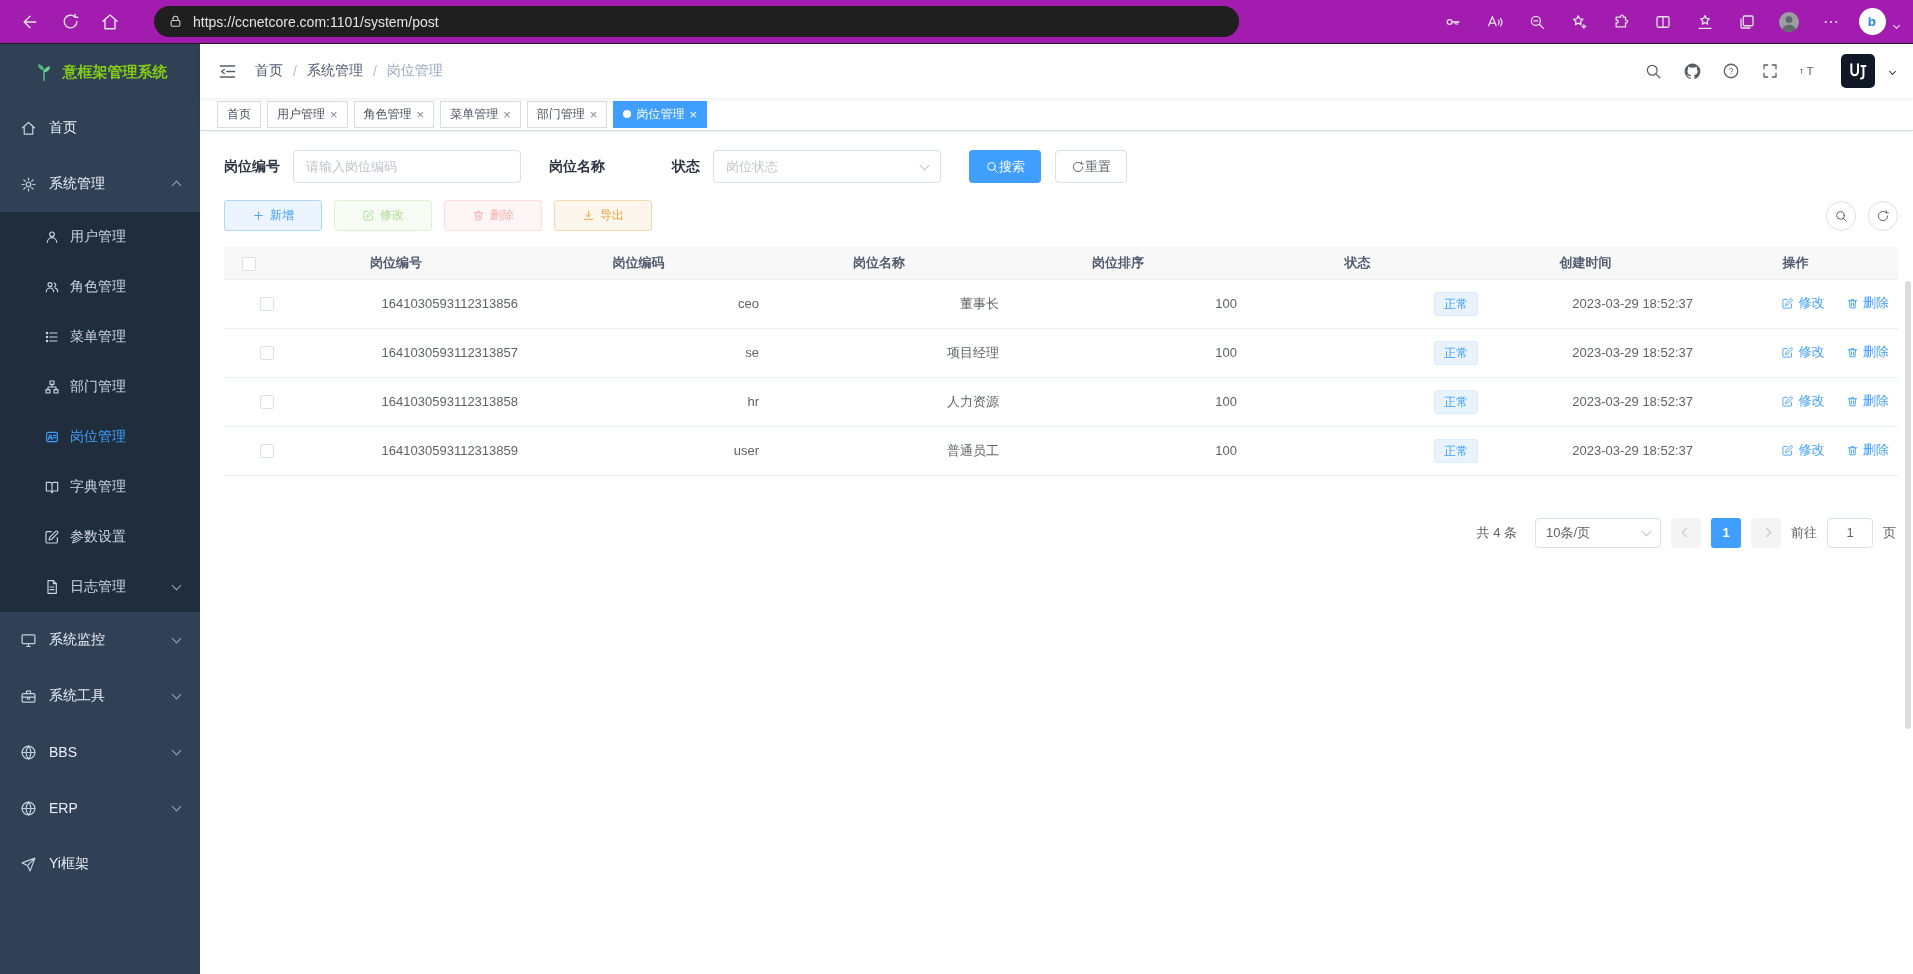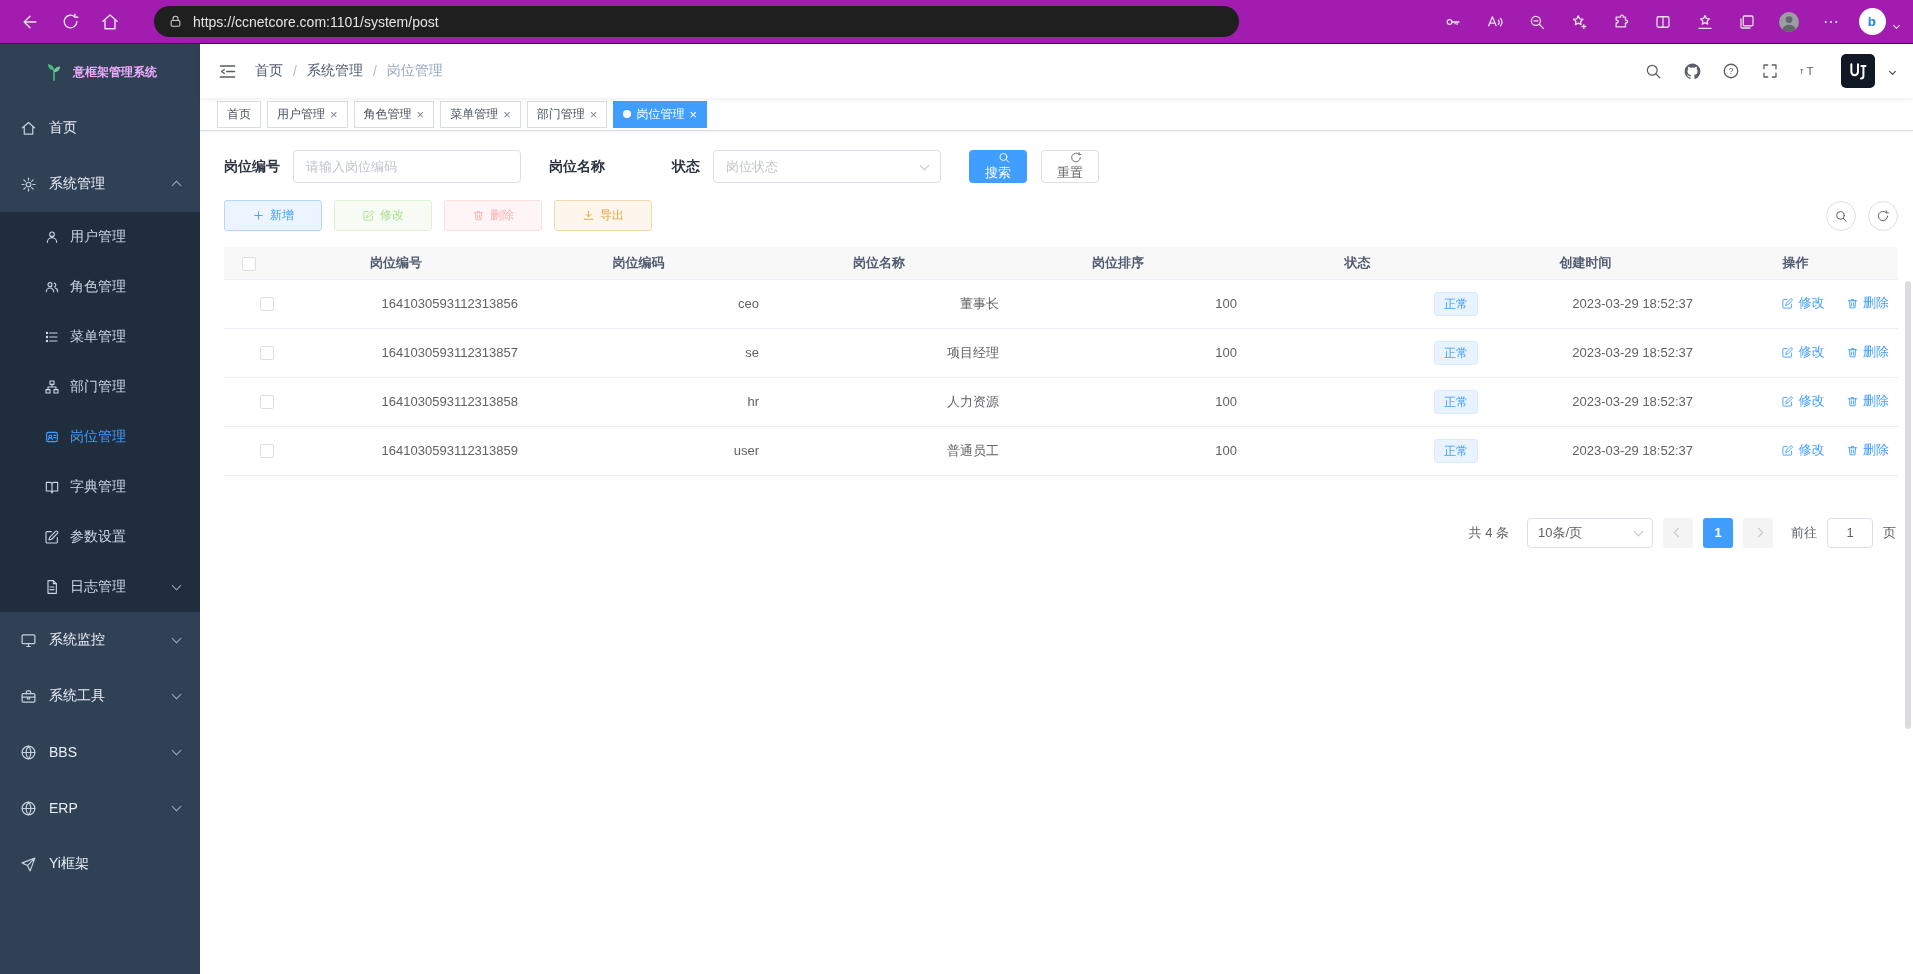--- a/index.html
+++ b/index.html
@@ -17,21 +17,21 @@
   .c-btn{width:40px;height:34px;border-radius:6px;display:flex;align-items:center;justify-content:center;color:#e3e3e3;cursor:pointer;flex:0 0 auto;}
   .addr{width:1085px;height:31px;margin-left:24px;background:#1f1f1f;border-radius:16px;display:flex;align-items:center;padding:0 14px;color:#cfcfcf;flex:0 0 auto;}
   .addr .url{font-size:14px;color:#e4e4e4;margin-left:10px;white-space:nowrap;}
   .c-right{margin-left:auto;display:flex;align-items:center;gap:14px;padding-right:4px;}
   .c-ic{width:28px;height:28px;display:flex;align-items:center;justify-content:center;color:#e3e3e3;cursor:pointer;flex:0 0 auto;}
   .bing{width:27px;height:27px;background:#fff;border-radius:50%;display:flex;align-items:center;justify-content:center;}
 
   
   .app{display:flex;height:930px;}
   .sidebar{width:200px;flex:0 0 200px;background:#304156;overflow:hidden;}
-  .logo{height:56px;display:flex;align-items:center;justify-content:center;gap:8px;color:#f0abfc;font-size:12px;font-weight:bold;}
+  .logo{height:56px;display:flex;align-items:center;justify-content:center;gap:8px;color:#84cc16;font-size:15px;font-weight:bold;}
   .m-item{height:56px;display:flex;align-items:center;padding:0 20px;color:#e9eef6;font-size:14px;cursor:pointer;}
   .m-item .mi{width:17px;height:17px;margin-right:12px;color:#c4cfdd;flex:0 0 auto;}
   .m-item .chev{margin-left:auto;color:#9aa7ba;}
   .submenu{background:#1f2d3d;}
   .s-item{height:50px;display:flex;align-items:center;padding:0 20px 0 44px;color:#ccd6e3;font-size:14px;cursor:pointer;}
   .s-item .mi{width:16px;height:16px;margin-right:10px;flex:0 0 auto;}
   .s-item.active{color:#409eff;}
 
   .main{flex:1;display:flex;flex-direction:column;background:#fff;min-width:0;}
 
@@ -55,21 +55,21 @@
   .dot{width:8px;height:8px;border-radius:50%;background:#fff;}
 
   
   .content{padding:19px 15px 0 24px;flex:1;position:relative;}
   .filters{display:flex;align-items:center;}
   .f-item{display:flex;align-items:center;margin-right:28px;}
   .f-label{font-size:14px;font-weight:bold;color:#2f3542;margin-right:13px;white-space:nowrap;}
   .f-input{width:228px;height:33px;border:1px solid #dcdfe6;border-radius:4px;padding:0 12px;font-size:13px;color:#606266;outline:none;font-family:inherit;background:#fff;}
   .f-input::placeholder{color:#c0c4cc;}
   .f-select{width:228px;height:33px;border:1px solid #dcdfe6;border-radius:4px;padding:0 12px;display:flex;align-items:center;justify-content:space-between;color:#c0c4cc;font-size:13px;cursor:pointer;background:#fff;}
-  .btn{height:33px;border-radius:4px;font-size:13px;display:inline-flex;align-items:flex-end;padding:0 15px;cursor:pointer;border:1px solid transparent;font-family:inherit;flex-direction:column;}
+  .btn{height:33px;border-radius:4px;font-size:13px;display:inline-flex;align-items:center;padding:0 15px;cursor:pointer;border:1px solid transparent;font-family:inherit;}
   .btn-primary{background:#409eff;color:#fff;}
   .btn-plain{background:#fff;border-color:#dcdfe6;color:#606266;margin-left:14px;}
 
   .toolbar{display:flex;align-items:center;margin-top:17px;}
   .tbtn{height:31px;padding:0 27px;border-radius:3px;font-size:12px;display:inline-flex;align-items:center;gap:5px;margin-right:12px;cursor:pointer;border:1px solid;background:#fff;}
   .tbtn-add{color:#409eff;background:#ecf5ff;border-color:#b3d8ff;}
   .tbtn-edit{color:#67c23a;background:#f0f9eb;border-color:#c2e7b0;opacity:.55;}
   .tbtn-del{color:#f56c6c;background:#fef0f0;border-color:#fbc4c4;opacity:.55;}
   .tbtn-exp{color:#e6a23c;background:#fdf6ec;border-color:#f5dab1;}
   .tool-right{margin-left:auto;display:flex;gap:12px;}
@@ -648,21 +648,21 @@
           <span>10条/页</span>
           <i class="chev d"></i>
         </div>
         <span class="pg-btn">
             <i class="chev l"></i>
           </span>
         <span class="pg-btn cur">1</span>
         <span class="pg-btn">
             <i class="chev r"></i>
           </span>
-        <span style="margin-left:8px;">前往</span>
+        <span style="margin-left:0;">前往</span>
         <input class="pg-input" value="1" style="">
         <span>页</span>
       </div>
 
       <div class="scrollbar"></div>
     </div>
   </main>
 </div>
 
 </body></html>

